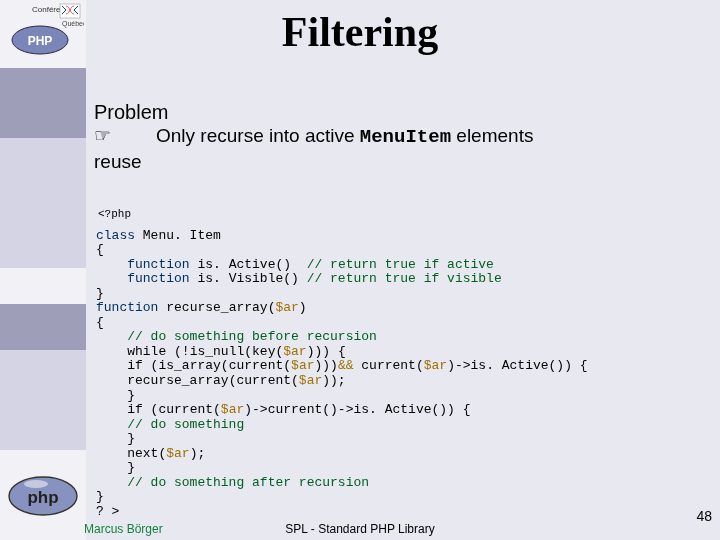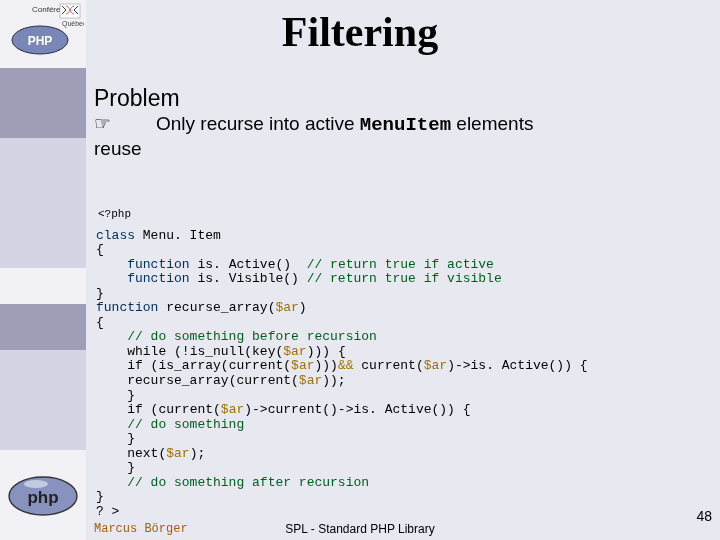--- a/index.html
+++ b/index.html
@@ -54,46 +54,45 @@
   .content {
     position: absolute;
     left: 94px;
     top: 84px;
     width: 620px;
     font-family: Verdana, Arial, sans-serif;
     font-size: 19px;
     color: #000;
     line-height: 1.22;
   }
-  .subhead { font-size: 23px; }
+  .subhead { font-size: 20px; margin-top: 16px; }
   .bullet-row { white-space: nowrap; }
   .bullet-sym { display: inline-block; width: 62px; vertical-align: top; font-size: 19px; }
   .bullet-txt { display: inline-block; width: 550px; white-space: normal; vertical-align: top; }
   .mono { font-family: "Courier New", monospace; font-weight: bold; }
   .code {
     position: absolute;
     left: 96px;
     top: 214px;
     width: 618px;
     font-family: "Courier New", monospace;
     font-size: 13px;
     line-height: 1.12;
     white-space: pre;
     color: #000;
   }
   .c-kw { color: #003060; }
   .c-cm { color: #006020; }
   .c-spec { color: #a07000; }
   .footer-left {
     position: absolute;
-    left: 94px;
+    left: 84px;
     bottom: 4px;
     font-size: 12px;
-    color: #a16207;
-    font-family: Liberation Mono, monospace;
+    color: #15803d;
   }
   .footer-center {
     position: absolute;
     left: 0;
     bottom: 4px;
     width: 720px;
     text-align: center;
     font-size: 12px;
     color: #000;
   }

